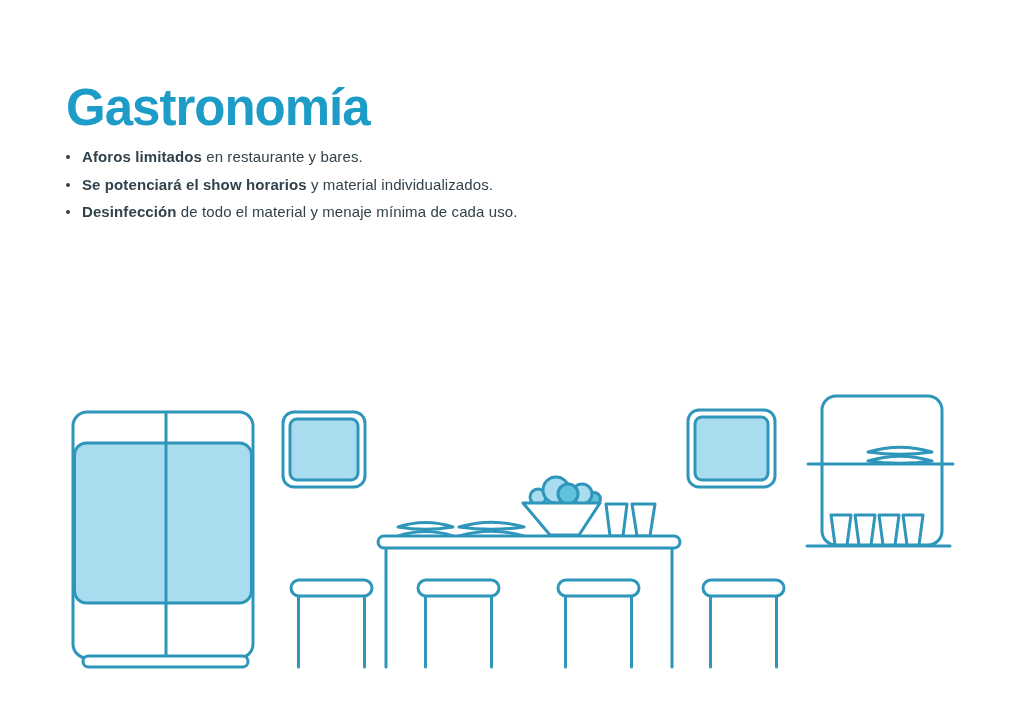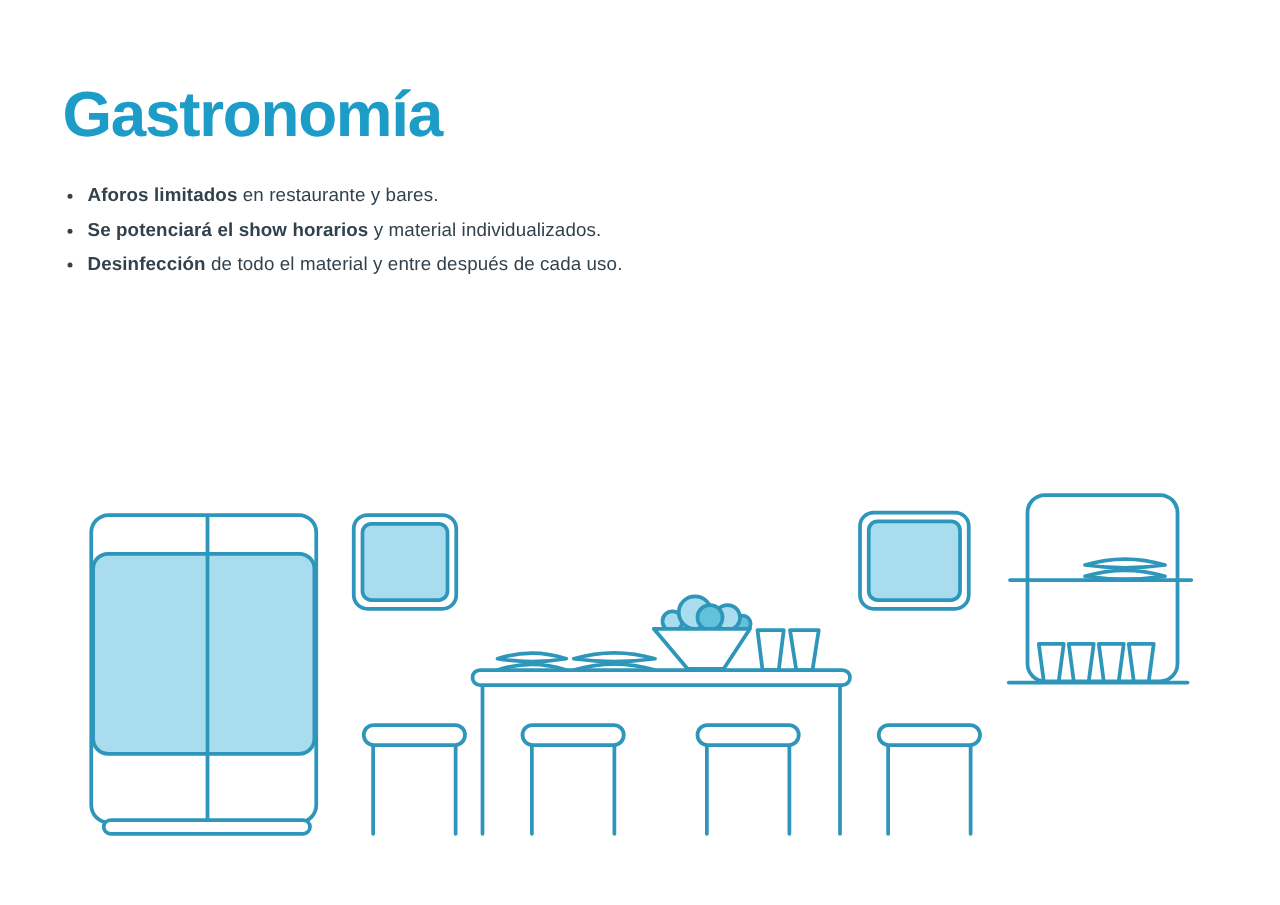--- a/index.html
+++ b/index.html
@@ -13,27 +13,27 @@
   html,body{margin:0;padding:0;}
   body{background:#e8e8e8;font-family:"Liberation Sans",sans-serif;}
   .slide{
     position:relative;
     width:1024px;height:724px;
     background:var(--background);
     overflow:hidden;
     margin:0 auto;
   }
   .slide-title{
-    position:absolute;left:50px;top:64px;margin:0;
+    position:absolute;left:50px;top:64px;margin:16px;
     font-size:51px;font-weight:bold;letter-spacing:-1px;
     line-height:1.1;
     color:var(--title-color);
   }
   .bullet-list{
-    position:absolute;left:50px;top:143px;
+    position:absolute;left:62px;top:143px;
     margin:0;padding:0;list-style:none;
     width:560px;
   }
   .bullet-item{
     position:relative;
     padding-left:20px;
     font-size:15px;
     line-height:27.5px;
     color:var(--text-color);
     letter-spacing:0.1px;
@@ -56,21 +56,21 @@
 </head>
 <body>
 
 <div class="slide">
 
   <h1 class="slide-title">Gastronomía</h1>
 
   <ul class="bullet-list">
     <li class="bullet-item"><span class="bullet-bold">Aforos limitados</span><span> en restaurante y bares.</span></li>
     <li class="bullet-item"><span class="bullet-bold">Se potenciará el show horarios</span><span> y material individualizados.</span></li>
-    <li class="bullet-item"><span class="bullet-bold">Desinfección</span><span> de todo el material y entre después de cada uso.</span></li>
+    <li class="bullet-item"><span class="bullet-bold">Desinfección</span><span> de todo el material y menaje mínima de cada uso.</span></li>
   </ul>
 
   <svg class="scene" viewBox="0 0 1024 724" aria-hidden="true">
 
     <g>
       <rect class="fw" x="73" y="412" width="180" height="246" rx="14"></rect>
       <rect class="fl" x="74.5" y="443" width="177" height="160" rx="12"></rect>
       <line class="ln" x1="166" y1="413" x2="166" y2="657"></line>
       <rect class="fw" x="83" y="656" width="165" height="11" rx="5.5"></rect>
     </g>

